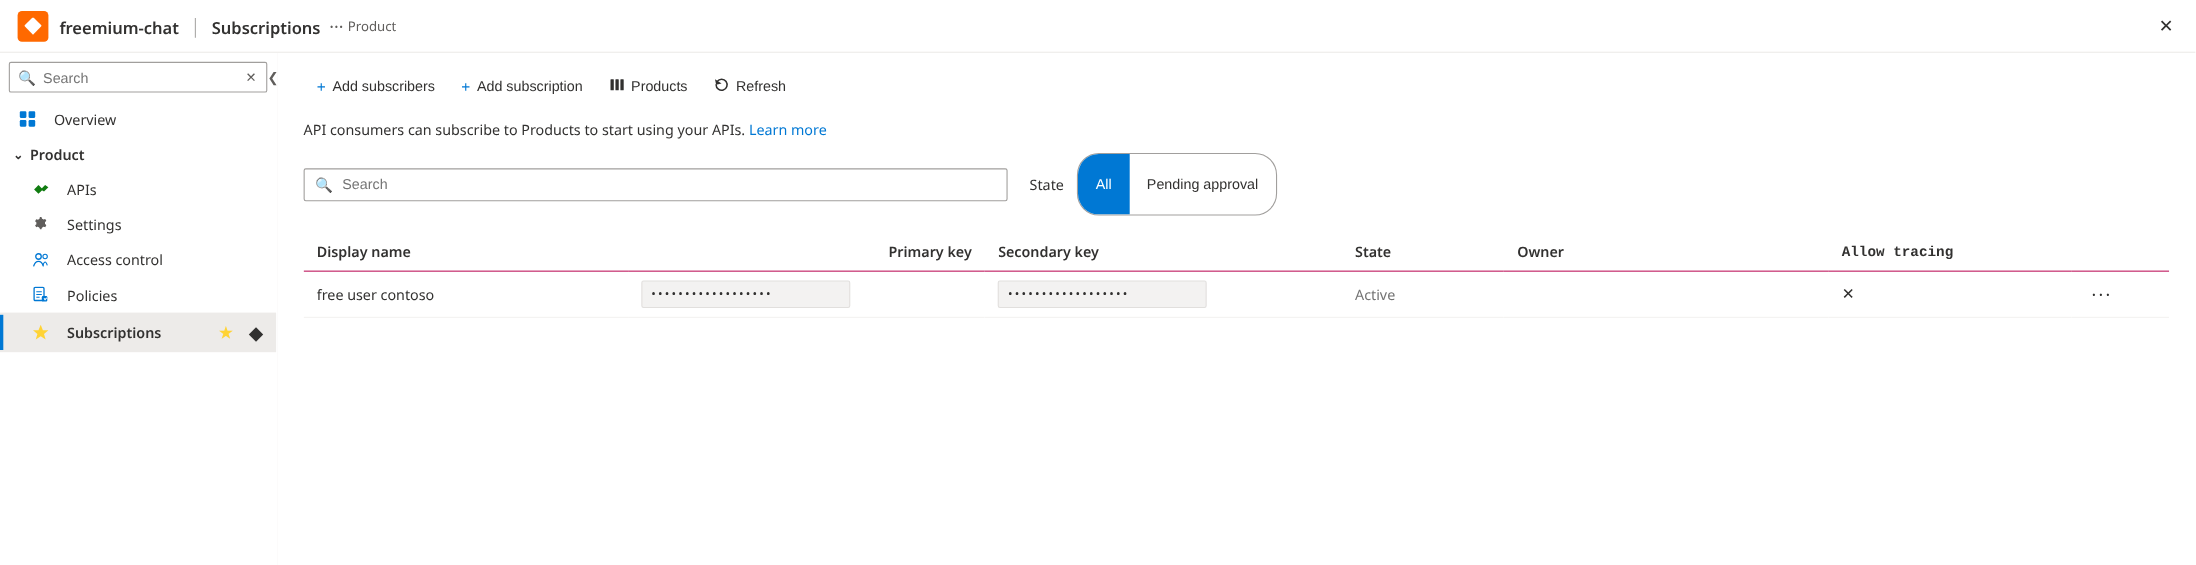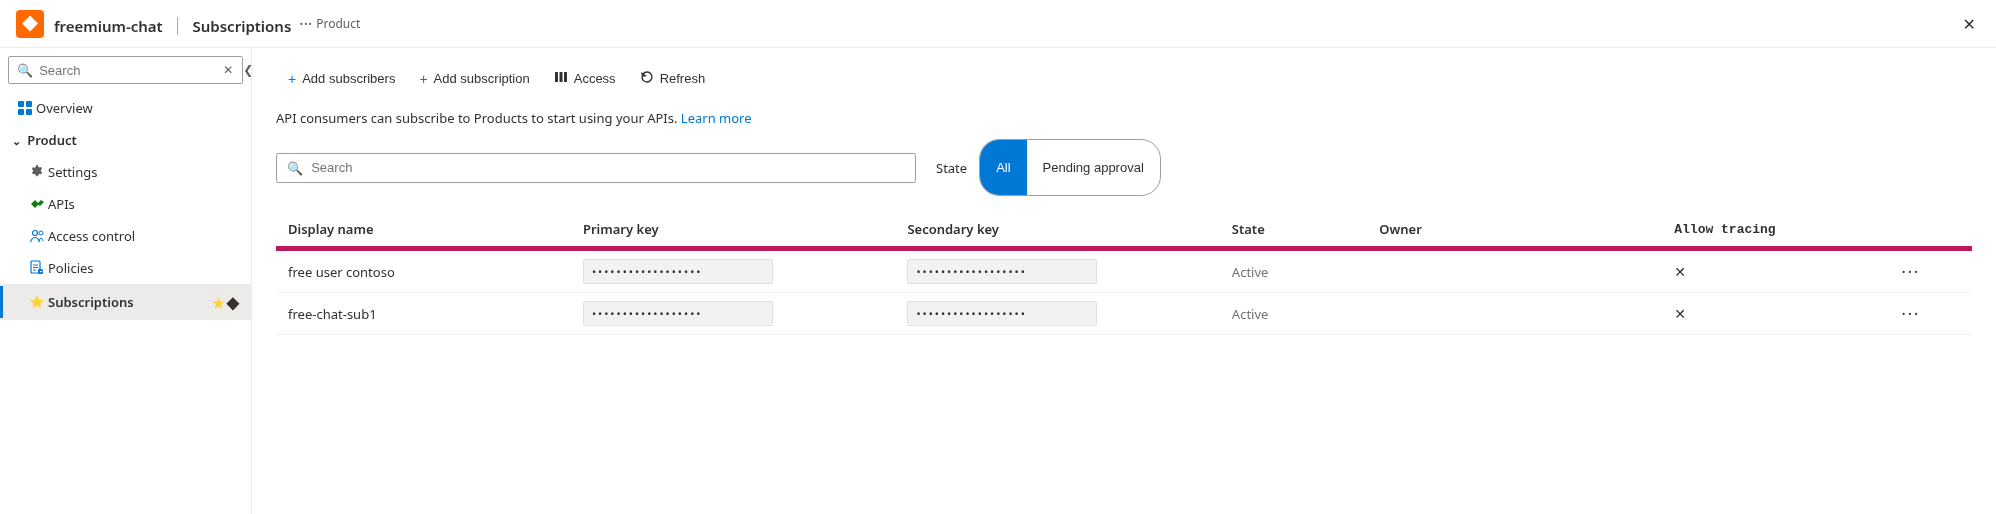--- a/index.html
+++ b/index.html
@@ -137,21 +137,21 @@
       cursor: pointer;
       color: #605e5c;
       font-size: 12px;
       padding: 0 2px;
     }
     .nav-item {
       display: flex;
       align-items: center;
       padding: 7px 12px 7px 16px;
       cursor: pointer;
-      gap: 2px;
+      gap: 15px;
       color: #323130;
       position: relative;
     }
     .nav-item.active {
       background: #edebe9;
       font-weight: 600;
     }
     .nav-item.active::before {
       content: '';
       position: absolute;
@@ -302,21 +302,21 @@
     .table-container {
       flex: 1;
       overflow: auto;
     }
     table {
       width: 100%;
       border-collapse: collapse;
       font-size: 13px;
     }
     thead tr {
-      border-bottom: 5px solid #be185d;
+      border-bottom: 1px solid #be185d;
     }
     th {
       text-align: left;
       padding: 8px 12px;
       font-weight: 600;
       color: #323130;
       white-space: nowrap;
     }
     td {
       padding: 8px 12px;
@@ -348,21 +348,21 @@
       font-size: 14px;
     }
     .row-actions {
       color: #323130;
       font-size: 16px;
       cursor: pointer;
       padding: 2px 6px;
       letter-spacing: 2px;
     }
     .col-display-name { width: 200px; }
-    .col-primary-key { width: 220px; }
+    .col-primary-key { width: 220px; text-align: right; }
     .col-secondary-key { width: 220px; }
     .col-state { width: 100px; }
     .col-owner { width: 200px; }
     .col-allow-tracing { width: 150px; font-family: Liberation Mono, monospace; }
     .col-actions { width: 60px; }
 
     
     .icon-blue { color: #0078d4; }
     .icon-green { color: #107c10; }
     .icon-yellow { color: #ffd335; }
@@ -409,37 +409,37 @@
       </span>
       <span class="nav-label">Overview</span>
     </div>
 
     <div class="nav-section-header">
       <span style="font-size:11px;">⌄</span>
       <span>Product</span>
     </div>
 
     <div class="nav-item nav-sub-item">
+      <span class="nav-icon icon-green">
+        <svg width="16" height="16" viewBox="0 0 16 16">
+          <path d="M2 8 L6 4 L10 8 L6 12 Z" fill="#107c10"></path>
+          <path d="M8 8 L12 4 L15 6 L11 10 Z" fill="#107c10"></path>
+        </svg>
+      </span>
+      <span class="nav-label">APIs</span>
+    </div>
+
+    <div class="nav-item nav-sub-item">
       <span class="nav-icon icon-gray">
         <svg width="16" height="16" viewBox="0 0 16 16" fill="#605e5c">
           <path d="M8 5a3 3 0 1 0 0 6A3 3 0 0 0 8 5zm0 1a2 2 0 1 1 0 4 2 2 0 0 1 0-4z"></path>
           <path d="M7.3 1h1.4l.5 1.7a5 5 0 0 1 1.2.7l1.7-.5 1 1.7-1.2 1.3a5 5 0 0 1 0 1.4l1.2 1.3-1 1.7-1.7-.5a5 5 0 0 1-1.2.7l-.5 1.7H7.3l-.5-1.7a5 5 0 0 1-1.2-.7l-1.7.5-1-1.7L4.1 7.6a5 5 0 0 1 0-1.4L2.9 4.9l1-1.7 1.7.5A5 5 0 0 1 6.8 3L7.3 1z"></path>
         </svg>
       </span>
       <span class="nav-label">Settings</span>
-    </div>
-
-    <div class="nav-item nav-sub-item">
-      <span class="nav-icon icon-green">
-        <svg width="16" height="16" viewBox="0 0 16 16">
-          <path d="M2 8 L6 4 L10 8 L6 12 Z" fill="#107c10"></path>
-          <path d="M8 8 L12 4 L15 6 L11 10 Z" fill="#107c10"></path>
-        </svg>
-      </span>
-      <span class="nav-label">APIs</span>
     </div>
 
     <div class="nav-item nav-sub-item">
       <span class="nav-icon">
         <svg width="16" height="16" viewBox="0 0 16 16">
           <circle cx="6" cy="5" r="2.5" fill="none" stroke="#0078d4" stroke-width="1.2"></circle>
           <path d="M1.5 14 Q3 9.5 6 9.5 Q9 9.5 10.5 14" fill="none" stroke="#0078d4" stroke-width="1.2"></path>
           <circle cx="12" cy="5" r="2" fill="none" stroke="#0078d4" stroke-width="1"></circle>
           <path d="M10 13 Q11 10 12 10 Q13 10 14 13" fill="none" stroke="#0078d4" stroke-width="1"></path>
         </svg>
@@ -485,21 +485,21 @@
         <span>Add subscription</span>
       </button>
       <button class="toolbar-btn">
         <span class="toolbar-btn-icon">
           <svg width="14" height="14" viewBox="0 0 14 14" fill="none">
             <rect x="1" y="2" width="3" height="10" rx="0.5" fill="#323130"></rect>
             <rect x="5.5" y="2" width="3" height="10" rx="0.5" fill="#323130"></rect>
             <rect x="10" y="2" width="3" height="10" rx="0.5" fill="#323130"></rect>
           </svg>
         </span>
-        <span>Access</span>
+        <span>Products</span>
       </button>
       <button class="toolbar-btn">
         <span class="toolbar-btn-icon">
           <svg width="14" height="14" viewBox="0 0 14 14" fill="none">
             <path d="M2 7a5 5 0 1 0 1-3" stroke="#323130" stroke-width="1.4" fill="none" stroke-linecap="round"></path>
             <polyline points="1,2 2,7 7,6" fill="#323130"></polyline>
           </svg>
         </span>
         <span>Refresh</span>
       </button>
@@ -552,41 +552,18 @@
         <span class="state-active">Active</span>
       </td>
       <td></td>
       <td>
         <span class="allow-tracing-x">✕</span>
       </td>
       <td>
         <span class="row-actions">···</span>
       </td>
     </tr>
-            <tr>
-      <td>free-chat-sub1</td>
-      <td>
-        <div class="key-field">
-          <span class="key-dots">••••••••••••••••••</span>
-        </div>
-      </td>
-      <td>
-        <div class="key-field">
-          <span class="key-dots">••••••••••••••••••</span>
-        </div>
-      </td>
-      <td>
-        <span class="state-active">Active</span>
-      </td>
-      <td></td>
-      <td>
-        <span class="allow-tracing-x">✕</span>
-      </td>
-      <td>
-        <span class="row-actions">···</span>
-      </td>
-    </tr>
           </tbody>
       </table>
     </div>
 
   </div>
 </div>
 
 </body></html>

